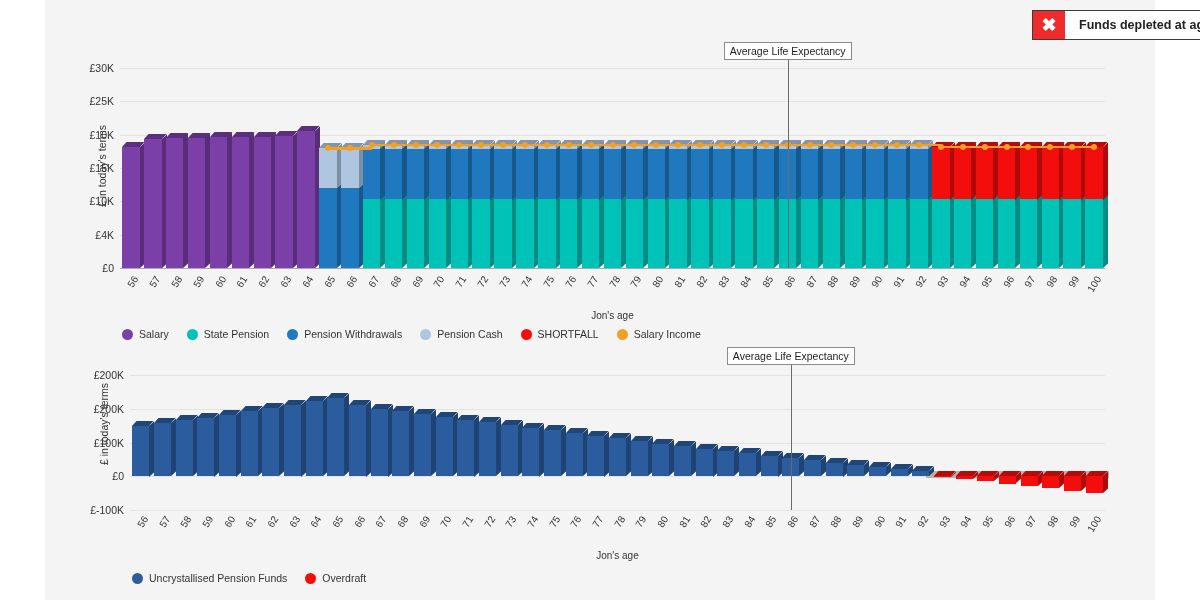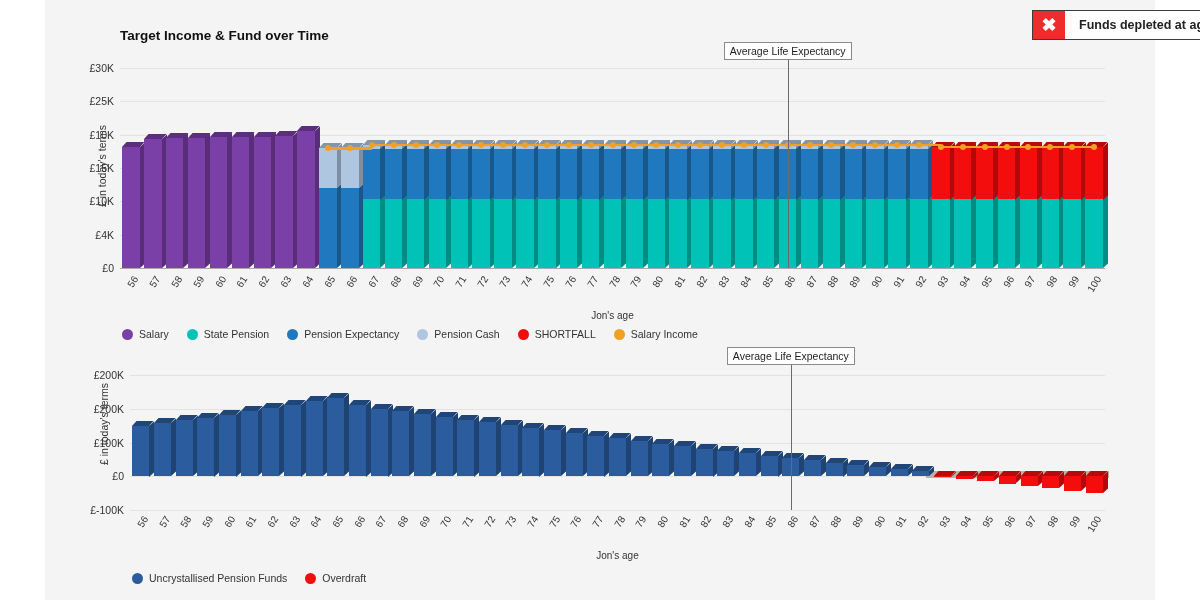--- a/index.html
+++ b/index.html
@@ -91,21 +91,20 @@
 <body>
 
 <div class="page">
   <div class="panel"></div>
 
   <div class="alert">
     <div class="alert-icon">✖</div>
     <div class="alert-text">Funds depleted at age 93</div>
   </div>
 
-  <div class="chart-title" style="left:120px;top:28px;">Target Income &amp; Fund over Time</div>
   <div id="income-chart" class="chart" style="left: 120px; top: 68px; width: 985px; height: 200px;">
       <div class="plot" style="left: 0px; top: 0px; width: 985px; height: 200px;">
         <div class="gridline" style="top: 200px;"></div>
         <div class="ytick" style="top: 200px;">£0</div>
         <div class="gridline" style="top: 166.667px;"></div>
         <div class="ytick" style="top: 166.667px;">£4K</div>
         <div class="gridline" style="top: 133.333px;"></div>
         <div class="ytick" style="top: 133.333px;">£10K</div>
         <div class="gridline" style="top: 100px;"></div>
         <div class="ytick" style="top: 100px;">£15K</div>
@@ -868,21 +867,21 @@
       <div class="legend-item">
         <span class="legend-dot" style="background: rgb(123, 63, 168);"></span>
         <span class="legend-label">Salary</span>
       </div>
       <div class="legend-item">
         <span class="legend-dot" style="background: rgb(0, 194, 182);"></span>
         <span class="legend-label">State Pension</span>
       </div>
       <div class="legend-item">
         <span class="legend-dot" style="background: rgb(32, 121, 190);"></span>
-        <span class="legend-label">Pension Expectancy</span>
+        <span class="legend-label">Pension Withdrawals</span>
       </div>
       <div class="legend-item">
         <span class="legend-dot" style="background: rgb(174, 198, 224);"></span>
         <span class="legend-label">Pension Cash</span>
       </div>
       <div class="legend-item">
         <span class="legend-dot" style="background: rgb(244, 13, 13);"></span>
         <span class="legend-label">SHORTFALL</span>
       </div>
       <div class="legend-item">

